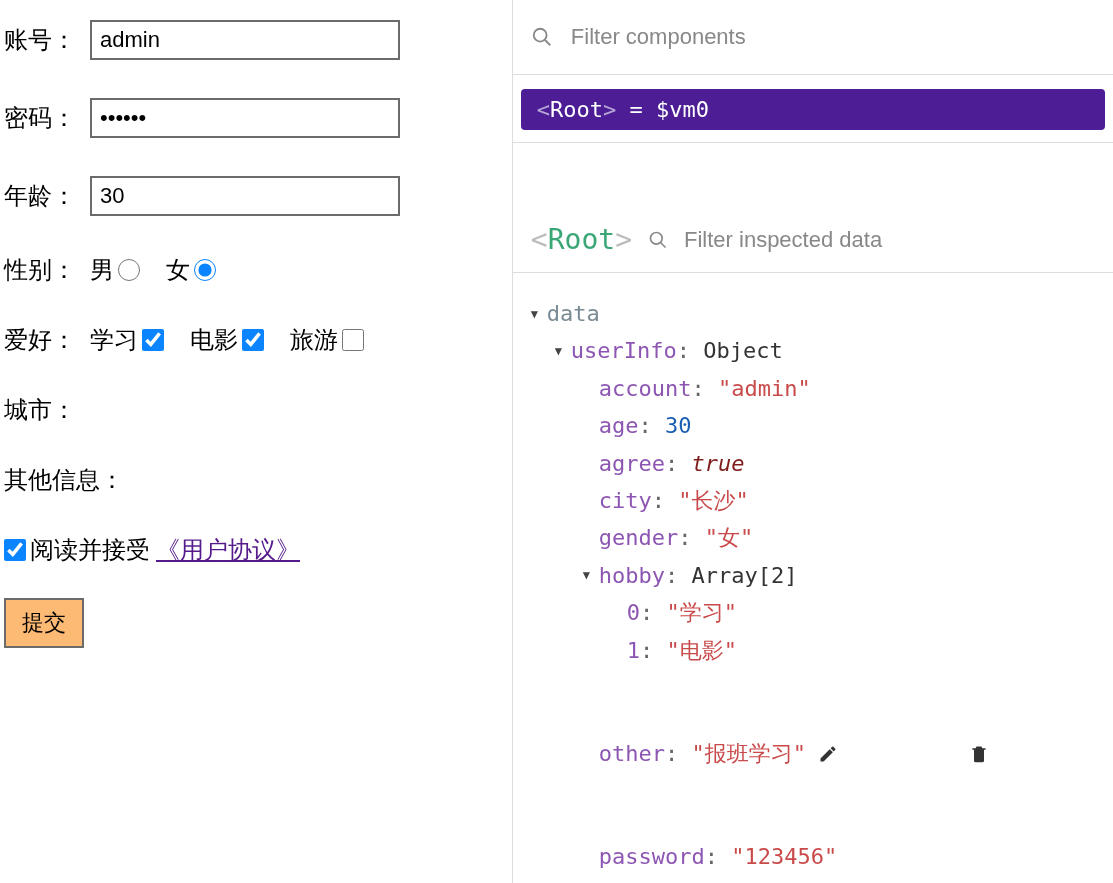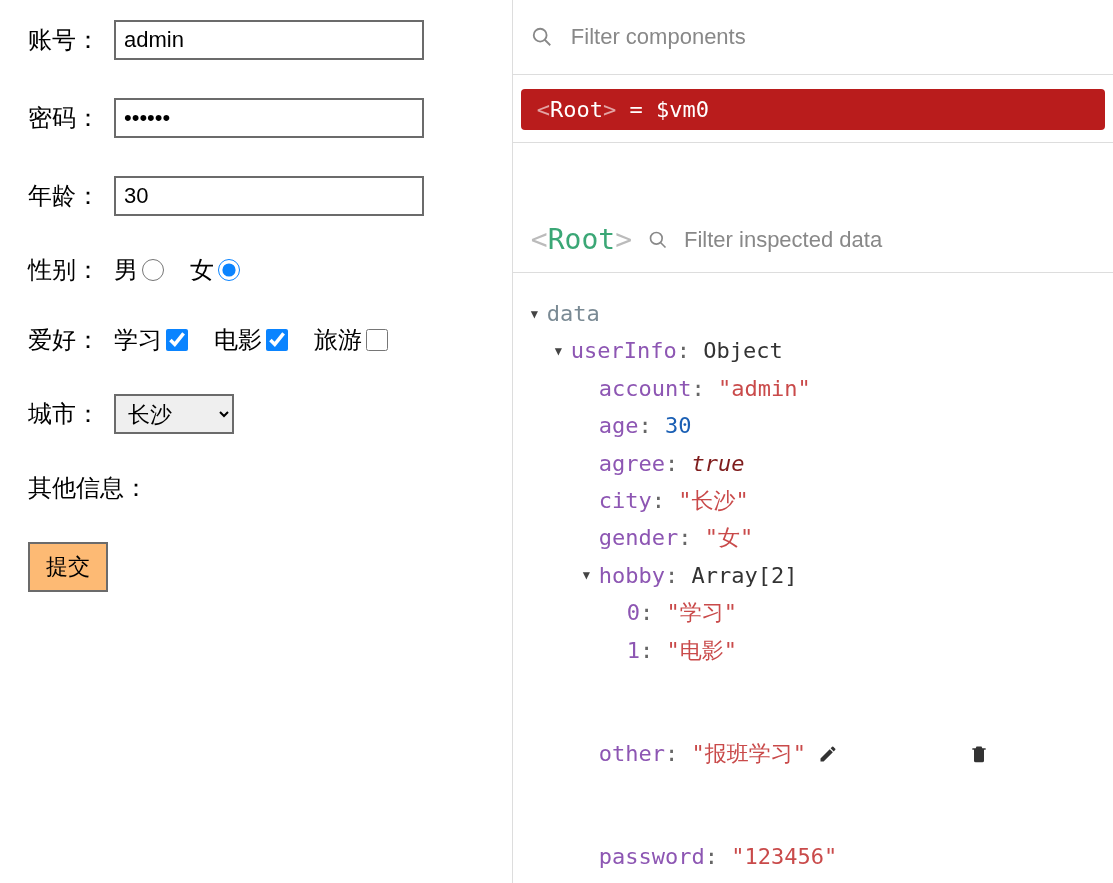--- a/index.html
+++ b/index.html
@@ -6,21 +6,21 @@
     body {
       font-family: -apple-system, BlinkMacSystemFont, "Segoe UI", Arial, sans-serif;
       font-size: 24px;
       display: flex;
       width: 1113px;
       height: 883px;
       background: #fff;
     }
     .left-panel {
       width: 625px;
-      padding: 20px 28px;
+      padding: 20px 4px;
       border-right: 1px solid #ddd;
     }
     .right-panel {
       flex: 1;
       display: flex;
       flex-direction: column;
     }
     .form-row {
       display: flex;
       align-items: center;
@@ -123,21 +123,21 @@
       color: #444;
       width: 100%;
       font-family: inherit;
     }
     .filter-input::placeholder { color: #888; }
     .tree-section {
       padding: 12px 0;
       border-bottom: 1px solid #ddd;
     }
     .root-badge {
-      background: #b91c1c;
+      background: #4c1d95;
       color: #fff;
       padding: 8px 16px;
       margin: 0 8px;
       font-family: "Menlo", "Consolas", monospace;
       font-size: 22px;
       border-radius: 4px;
     }
     .root-badge-row { margin-top: 2px; }
     .angle-bracket { opacity: 0.6; }
     .inspector-header {
@@ -237,29 +237,31 @@
       </div>
       <div class="checkbox-item">
         <span>旅游</span>
         <input type="checkbox" style="">
       </div>
     </div>
   </div>
 
   <div class="form-row">
     <span class="form-label">城市：</span>
-    <select>
-      <option selected="">长沙</option>
-    </select>
   </div>
 
   <div class="other-block">
     <div class="other-label">其他信息：</div>
   </div>
 
+  <div class="agree-row">
+    <input type="checkbox" checked="" style="">
+    <span class="agree-text">阅读并接受</span>
+    <a href="#" class="link">《用户协议》</a>
+  </div>
 
   <button class="submit-btn">提交</button>
 </div>
 
 <div class="right-panel">
 
   <div class="filter-bar">
     <span class="search-icon">
       <svg width="22" height="22" viewBox="0 0 24 24" fill="none" stroke="#888" stroke-width="2">
           <circle cx="10" cy="10" r="7"></circle>

